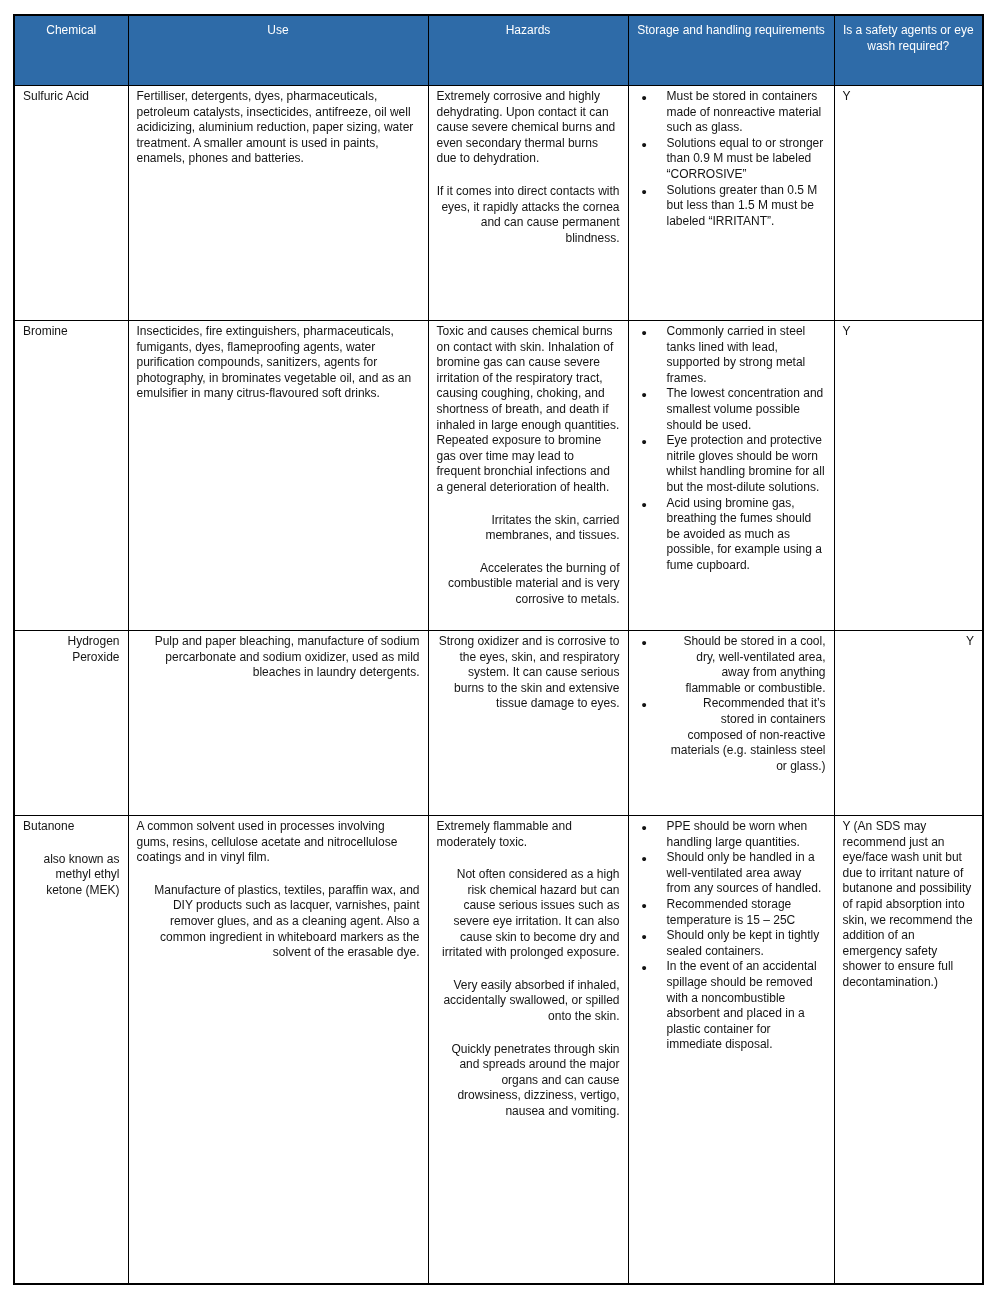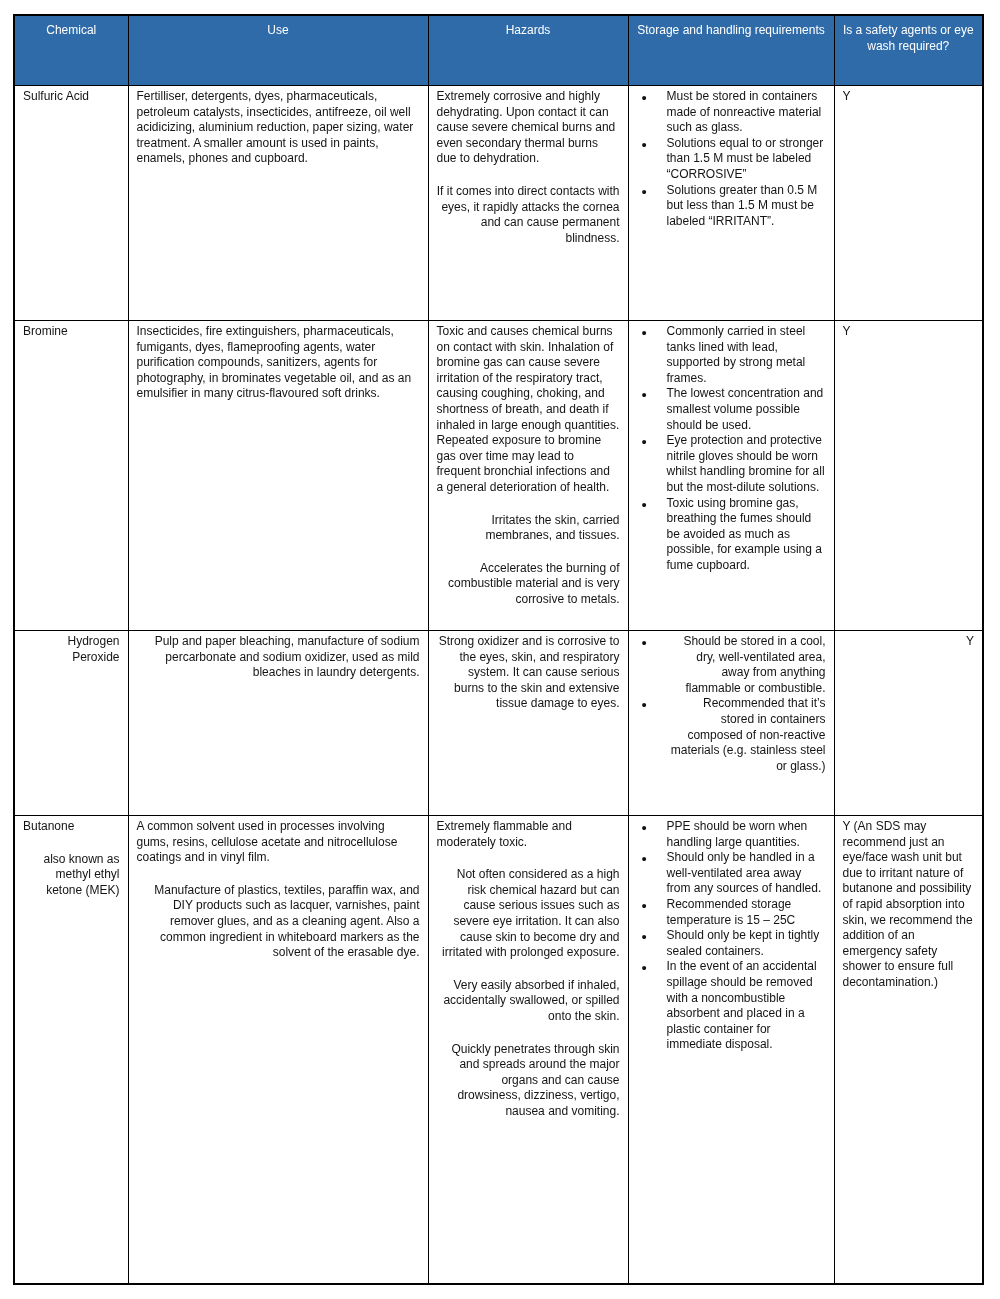--- a/index.html
+++ b/index.html
@@ -70,30 +70,30 @@
         <th>Is a safety agents or eye wash required?</th>
       </tr>
     </thead>
     <tbody>
 
       <tr class="r0">
         <td>
           <p>Sulfuric Acid</p>
         </td>
         <td>
-          <p>Fertilliser, detergents, dyes, pharmaceuticals, petroleum catalysts, insecticides, antifreeze, oil well acidicizing, aluminium reduction, paper sizing, water treatment. A smaller amount is used in paints, enamels, phones and cupboard.</p>
+          <p>Fertilliser, detergents, dyes, pharmaceuticals, petroleum catalysts, insecticides, antifreeze, oil well acidicizing, aluminium reduction, paper sizing, water treatment. A smaller amount is used in paints, enamels, phones and batteries.</p>
         </td>
         <td>
           <p>Extremely corrosive and highly dehydrating. Upon contact it can cause severe chemical burns and even secondary thermal burns due to dehydration.</p>
           <p>If it comes into direct contacts with eyes, it rapidly attacks the cornea and can cause permanent blindness.</p>
         </td>
         <td>
           <ul class="bullets">
             <li>Must be stored in containers made of nonreactive material such as glass.</li>
-            <li>Solutions equal to or stronger than 1.5 M must be labeled “CORROSIVE”</li>
+            <li>Solutions equal to or stronger than 0.9 M must be labeled “CORROSIVE”</li>
             <li>Solutions greater than 0.5 M but less than 1.5 M must be labeled “IRRITANT”.</li>
           </ul>
         </td>
         <td>
           <p>Y</p>
         </td>
       </tr>
 
       <tr class="r1">
         <td>
@@ -105,21 +105,21 @@
         <td>
           <p>Toxic and causes chemical burns on contact with skin. Inhalation of bromine gas can cause severe irritation of the respiratory tract, causing coughing, choking, and shortness of breath, and death if inhaled in large enough quantities. Repeated exposure to bromine gas over time may lead to frequent bronchial infections and a general deterioration of health.</p>
           <p>Irritates the skin, carried membranes, and tissues.</p>
           <p>Accelerates the burning of combustible material and is very corrosive to metals.</p>
         </td>
         <td>
           <ul class="bullets">
             <li>Commonly carried in steel tanks lined with lead, supported by strong metal frames.</li>
             <li>The lowest concentration and smallest volume possible should be used.</li>
             <li>Eye protection and protective nitrile gloves should be worn whilst handling bromine for all but the most-dilute solutions.</li>
-            <li>Toxic using bromine gas, breathing the fumes should be avoided as much as possible, for example using a fume cupboard.</li>
+            <li>Acid using bromine gas, breathing the fumes should be avoided as much as possible, for example using a fume cupboard.</li>
           </ul>
         </td>
         <td>
           <p>Y</p>
         </td>
       </tr>
 
       <tr class="r2">
         <td>
           <p>Hydrogen Peroxide</p>

